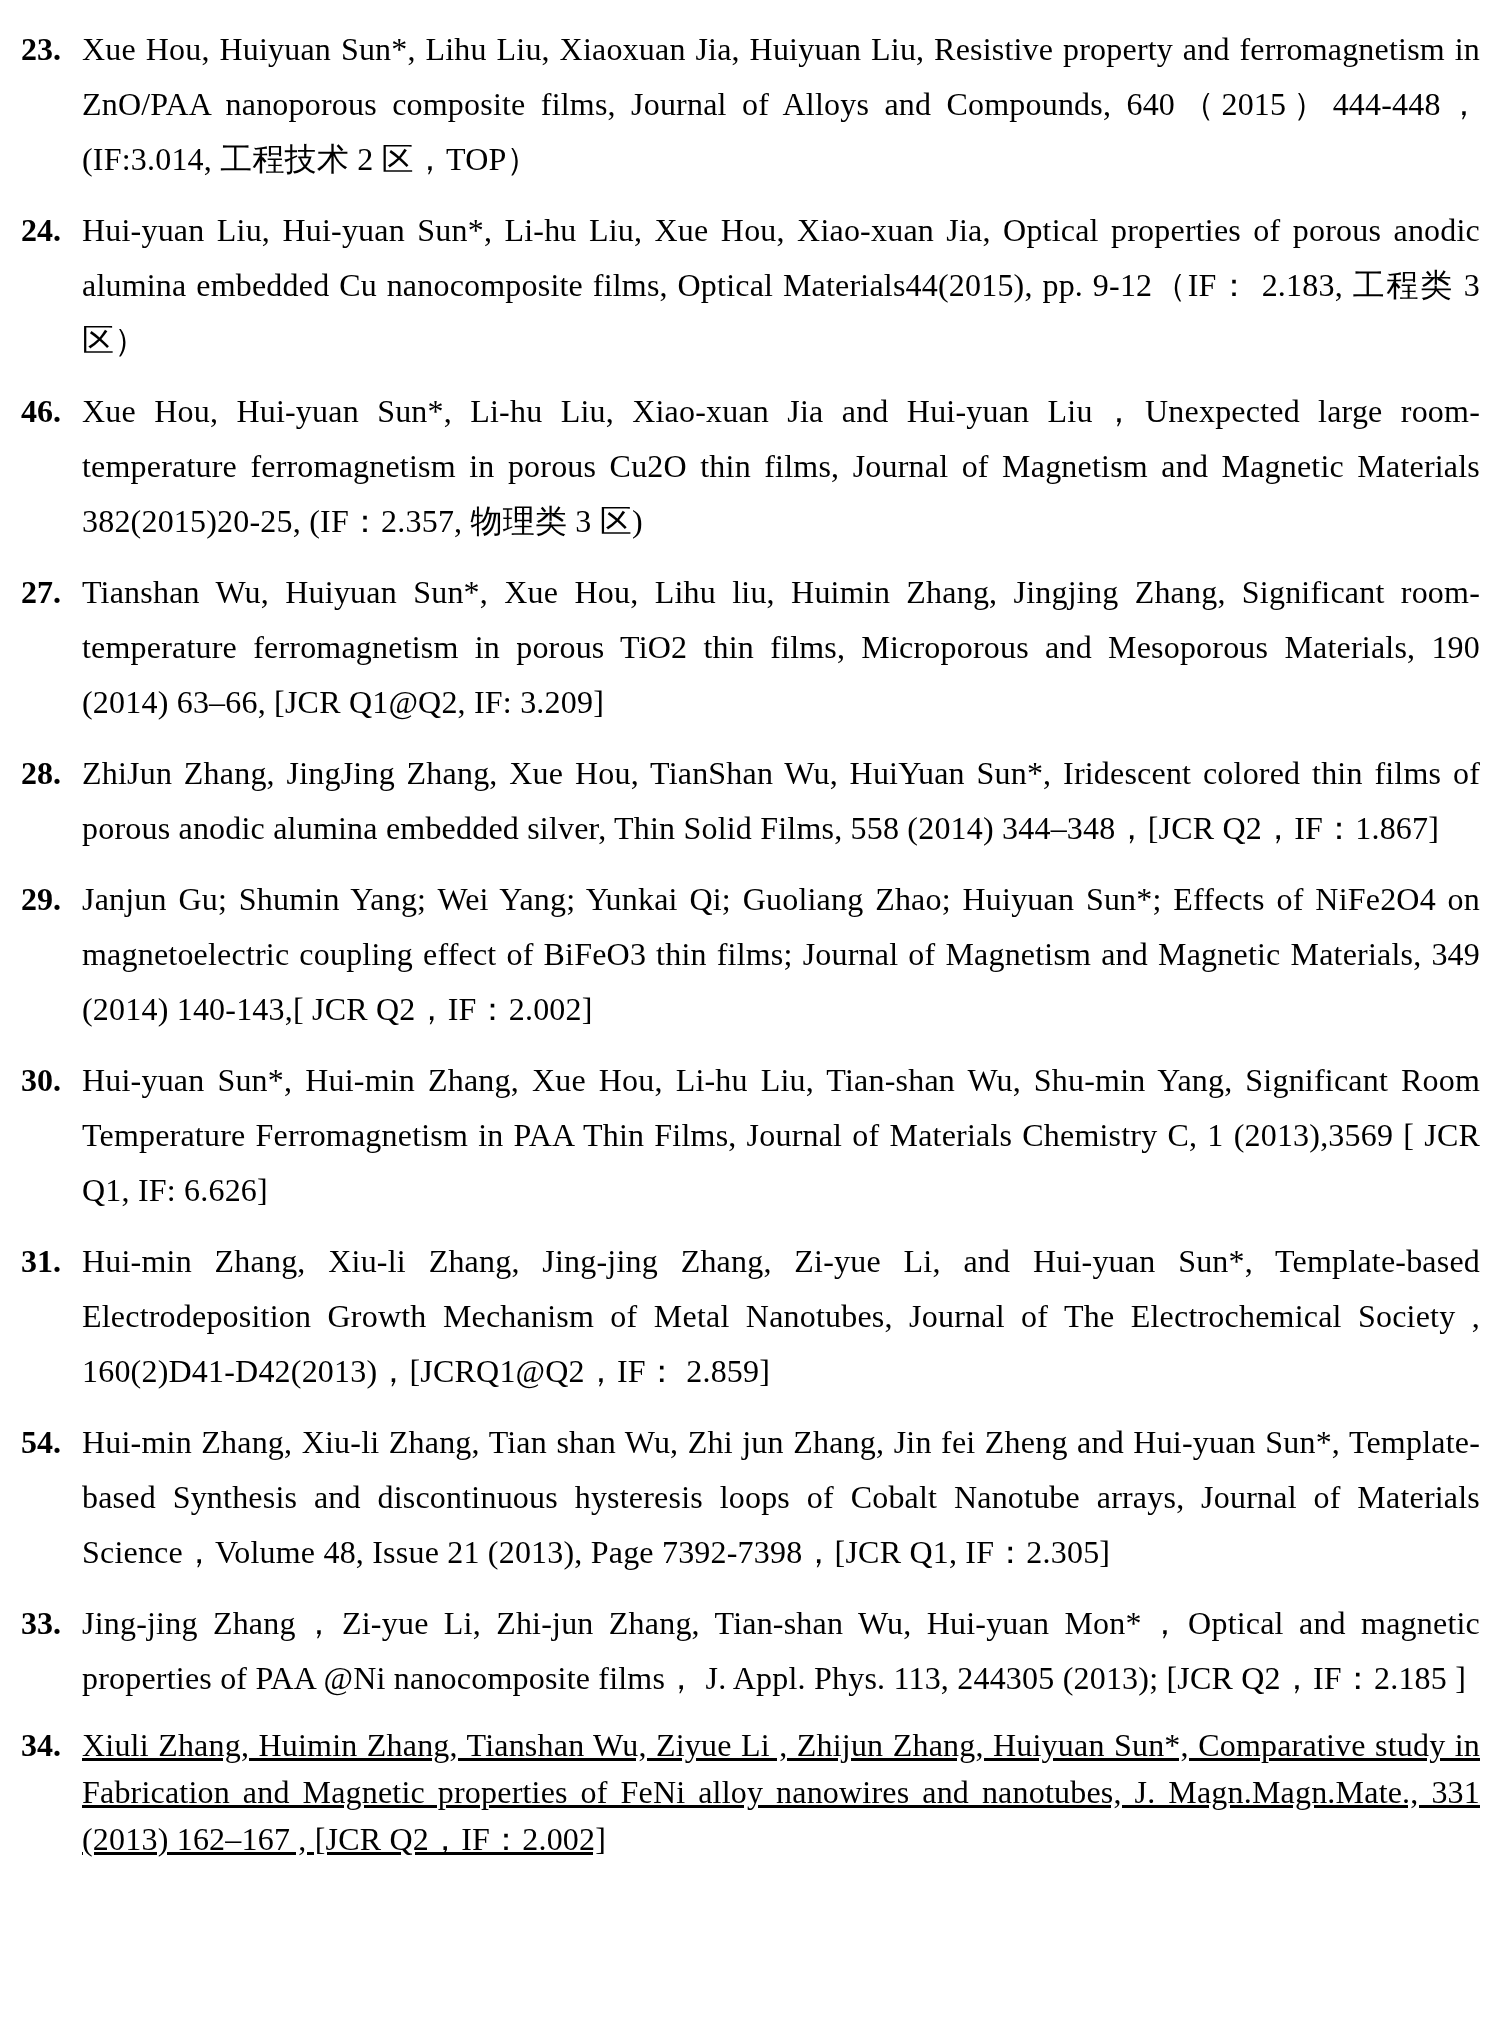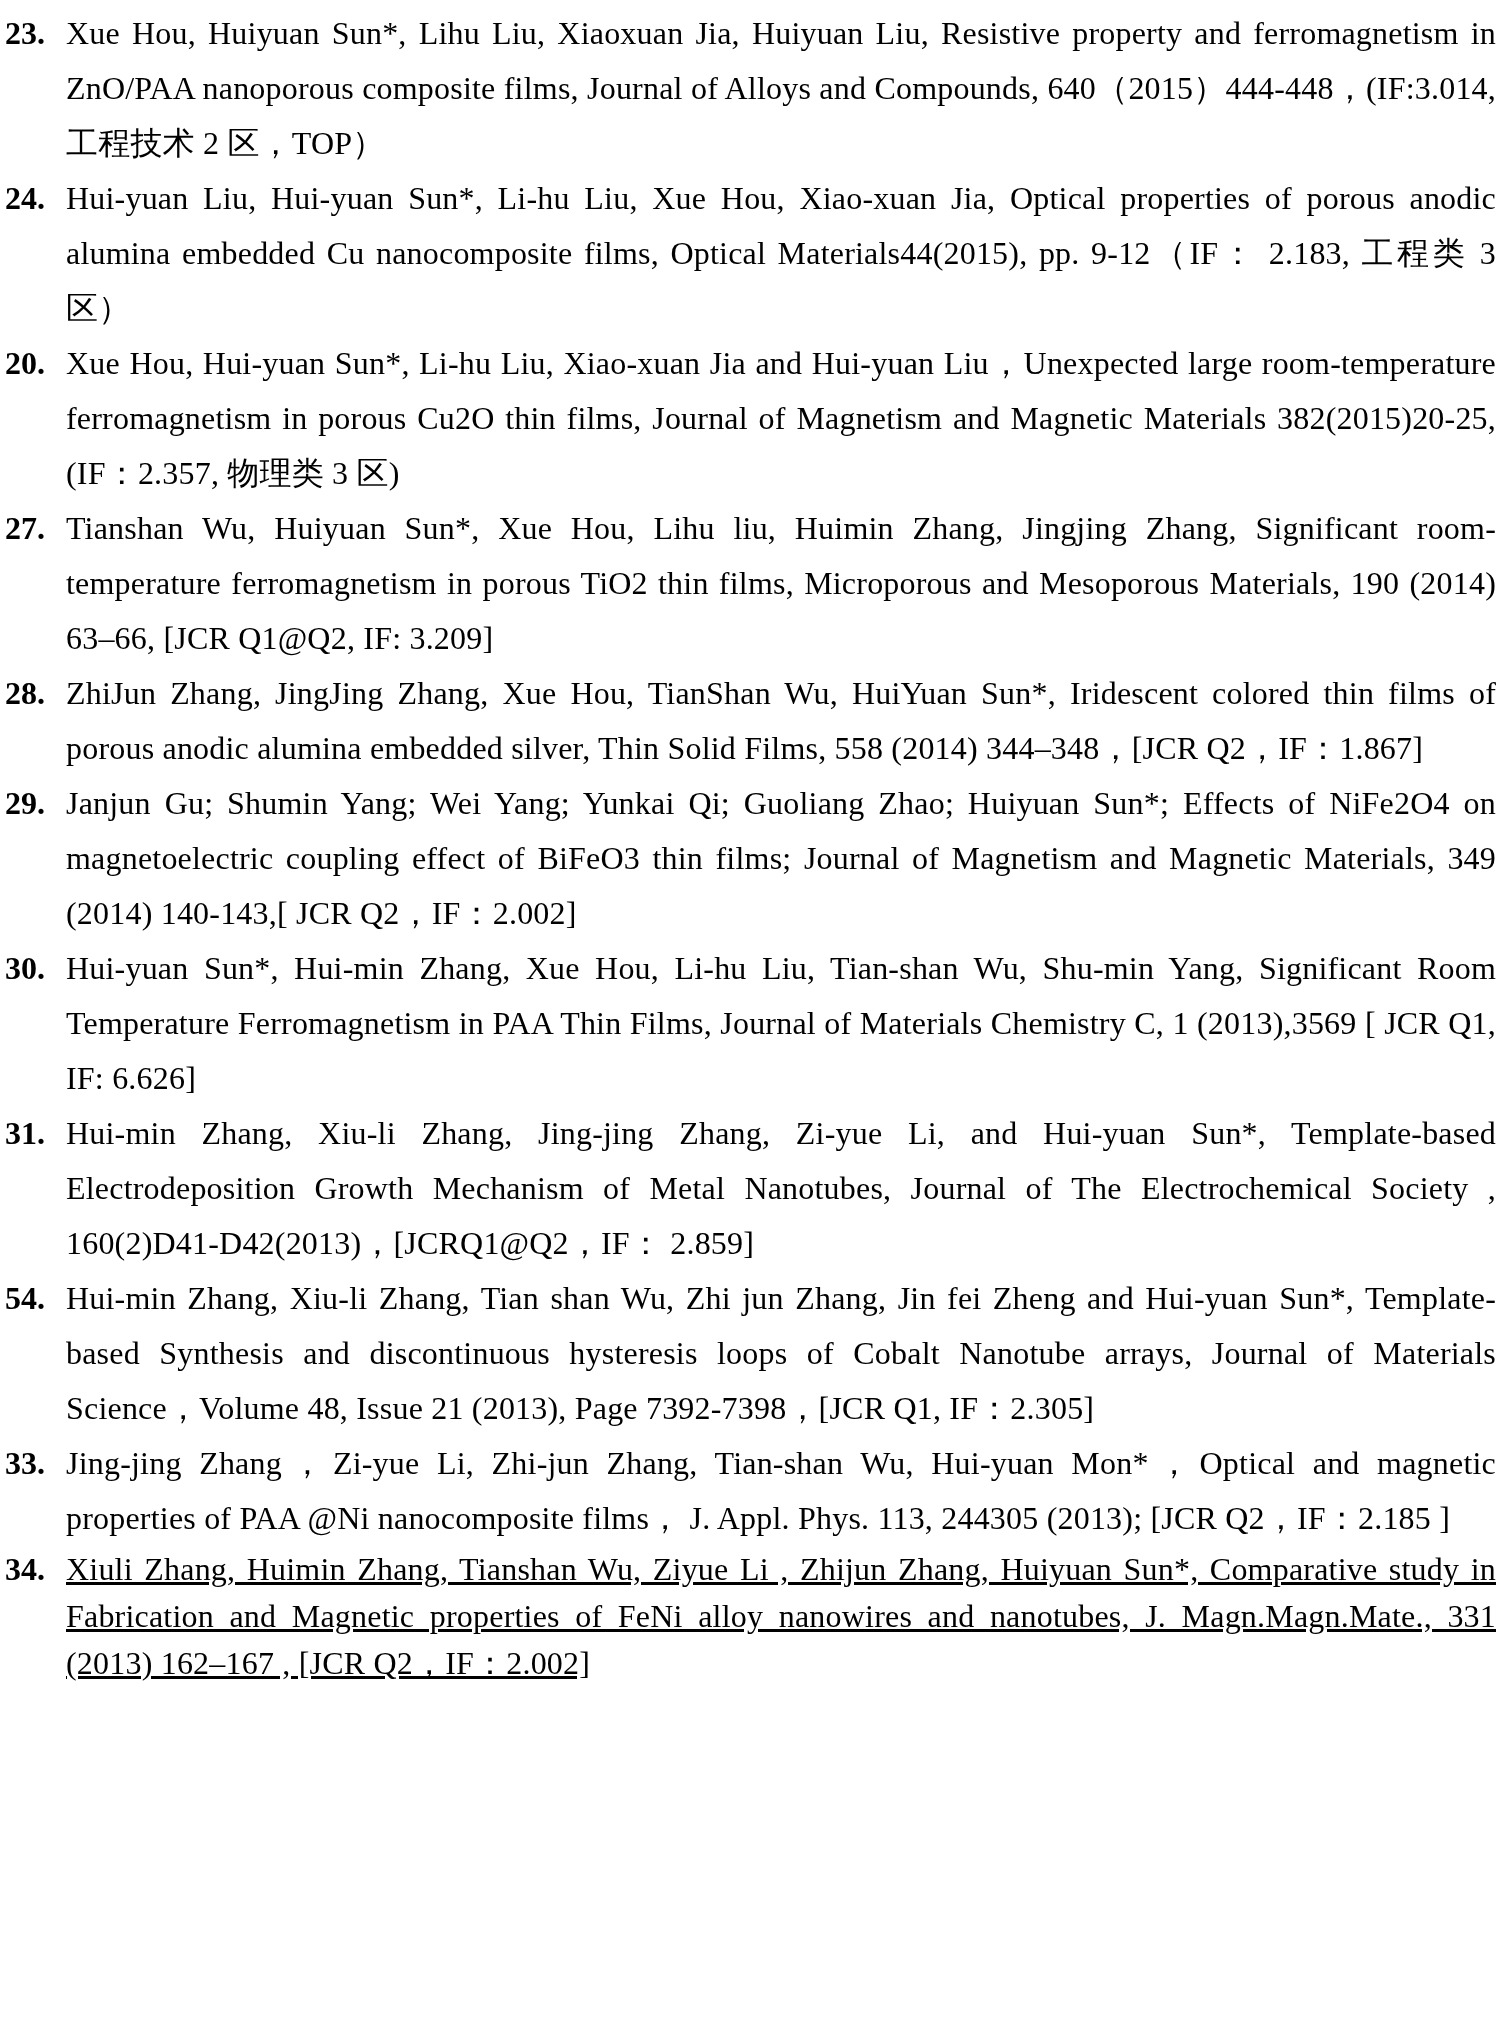--- a/index.html
+++ b/index.html
@@ -14,21 +14,21 @@
     font-family: "Liberation Serif", "DejaVu Serif", serif;
     color: #000000;
   }
   .page {
     box-sizing: border-box;
     width: 1500px;
     height: 2036px;
     padding: 6px 4px 0 5px;
   }
   .entry {
-    margin: 0;
+    margin: 16px;
     padding-left: 61px;
     text-indent: -61px;
     text-align: justify;
     font-size: 32px;
     line-height: 55px;
     letter-spacing: 0.2px;
   }
   .entry .num {
     display: inline-block;
     width: 61px;
@@ -44,21 +44,21 @@
 </style>
 </head>
 <body>
 
 <div class="page">
 
     <p class="entry"><span class="num">23.</span><span class="txt">Xue Hou, Huiyuan Sun*, Lihu Liu, Xiaoxuan Jia, Huiyuan Liu, Resistive property and ferromagnetism in ZnO/PAA nanoporous composite films, Journal of Alloys and Compounds, 640（2015）444-448，(IF:3.014, 工程技术 2 区，TOP）</span></p>
 
     <p class="entry"><span class="num">24.</span><span class="txt">Hui-yuan Liu, Hui-yuan Sun*, Li-hu Liu, Xue Hou, Xiao-xuan Jia, Optical properties of porous anodic alumina embedded Cu nanocomposite films, Optical Materials44(2015), pp. 9-12（IF： 2.183, 工程类 3 区）</span></p>
 
-    <p class="entry"><span class="num">20.</span><span class="txt">Xue Hou, Hui-yuan Sun*, Li-hu Liu, Xiao-xuan Jia and Hui-yuan Liu，Unexpected large room-temperature ferromagnetism in porous Cu2O thin films, Journal of Magnetism and Magnetic Materials 382(2015)20-25, (IF：2.357, 物理类 3 区)</span></p>
+    <p class="entry"><span class="num">46.</span><span class="txt">Xue Hou, Hui-yuan Sun*, Li-hu Liu, Xiao-xuan Jia and Hui-yuan Liu，Unexpected large room-temperature ferromagnetism in porous Cu2O thin films, Journal of Magnetism and Magnetic Materials 382(2015)20-25, (IF：2.357, 物理类 3 区)</span></p>
 
 
     <p class="entry"><span class="num">27.</span><span class="txt">Tianshan Wu, Huiyuan Sun*, Xue Hou, Lihu liu, Huimin Zhang, Jingjing Zhang, Significant room-temperature ferromagnetism in porous TiO2 thin films, Microporous and Mesoporous Materials, 190 (2014) 63–66, [JCR Q1@Q2, IF: 3.209]</span></p>
 
     <p class="entry"><span class="num">28.</span><span class="txt">ZhiJun Zhang, JingJing Zhang, Xue Hou, TianShan Wu, HuiYuan Sun*, Iridescent colored thin films of porous anodic alumina embedded silver, Thin Solid Films, 558 (2014) 344–348，[JCR Q2，IF：1.867]</span></p>
 
     <p class="entry"><span class="num">29.</span><span class="txt">Janjun Gu; Shumin Yang; Wei Yang; Yunkai Qi; Guoliang Zhao; Huiyuan Sun*; Effects of NiFe2O4 on magnetoelectric coupling effect of BiFeO3 thin films; Journal of Magnetism and Magnetic Materials, 349 (2014) 140-143,[ JCR Q2，IF：2.002]</span></p>
 
     <p class="entry"><span class="num">30.</span><span class="txt">Hui-yuan Sun*, Hui-min Zhang, Xue Hou, Li-hu Liu, Tian-shan Wu, Shu-min Yang, Significant Room Temperature Ferromagnetism in PAA Thin Films, Journal of Materials Chemistry C, 1 (2013),3569 [ JCR Q1, IF: 6.626]</span></p>
 

